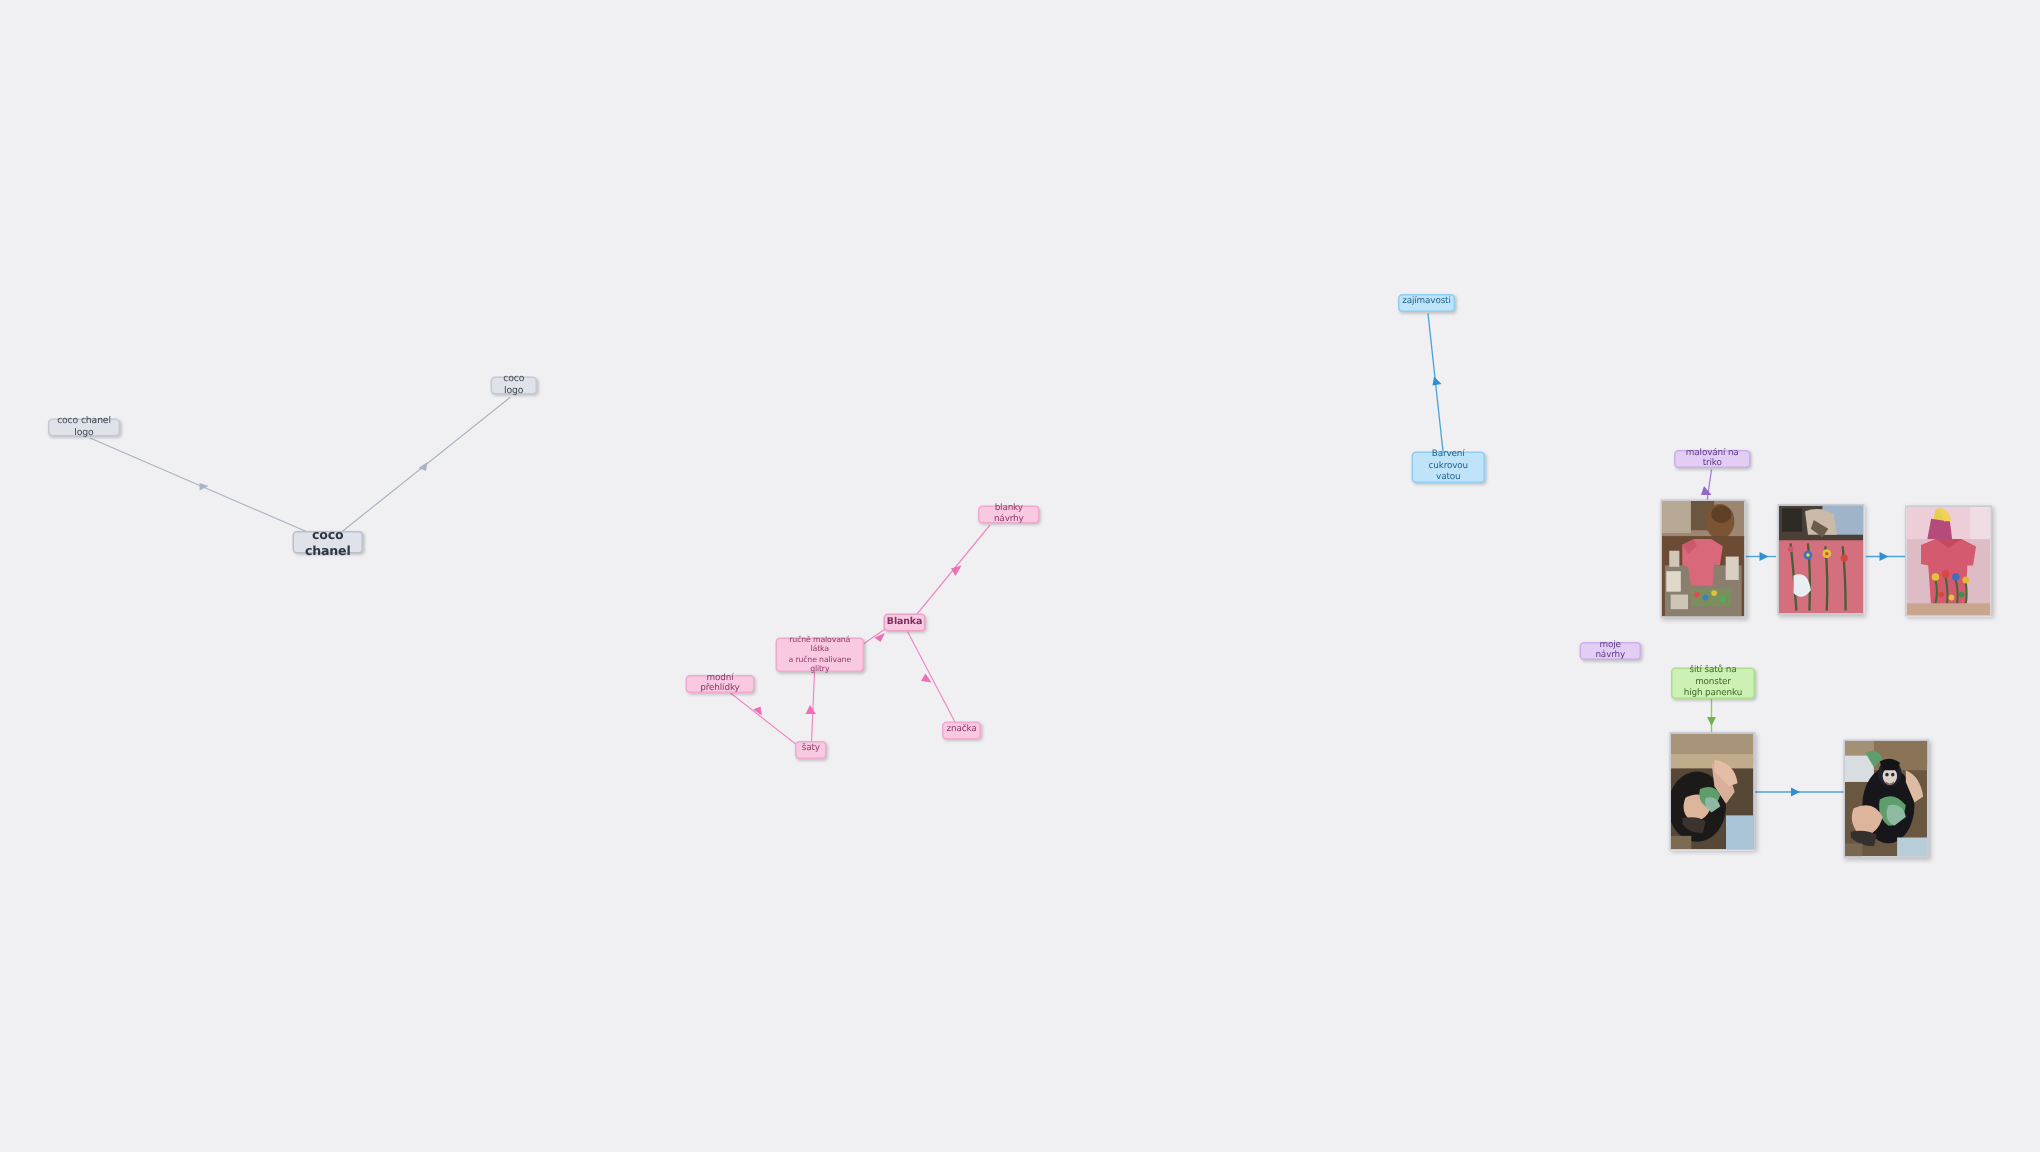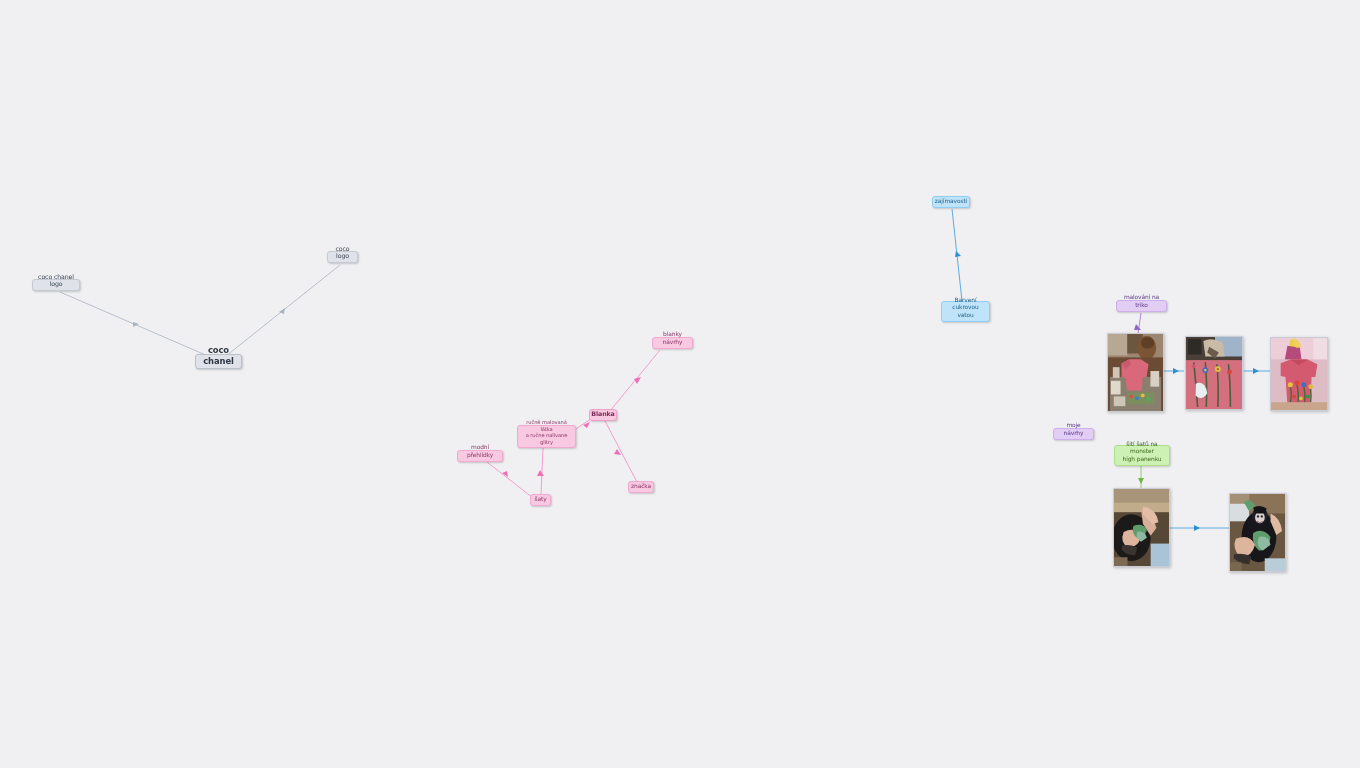--- a/index.html
+++ b/index.html
@@ -20,21 +20,21 @@
     width: 1360px; height: 768px;
     pointer-events: none;
   }
   .node {
     position: absolute;
     border-radius: 3px;
     text-align: center;
     line-height: 1.25;
     white-space: pre-line;
     display: flex;
-    align-items: flex-end;
+    align-items: center;
     justify-content: center;
     padding: 2px 4px;
     box-shadow: 1px 1px 2px rgba(0,0,0,0.18);
     letter-spacing: -0.1px;
   }
   .n-gray {
     background: #dfe3e9;
     border: 1px solid #c3cad4;
     color: #3b4452;
     font-size: 6.2px;

